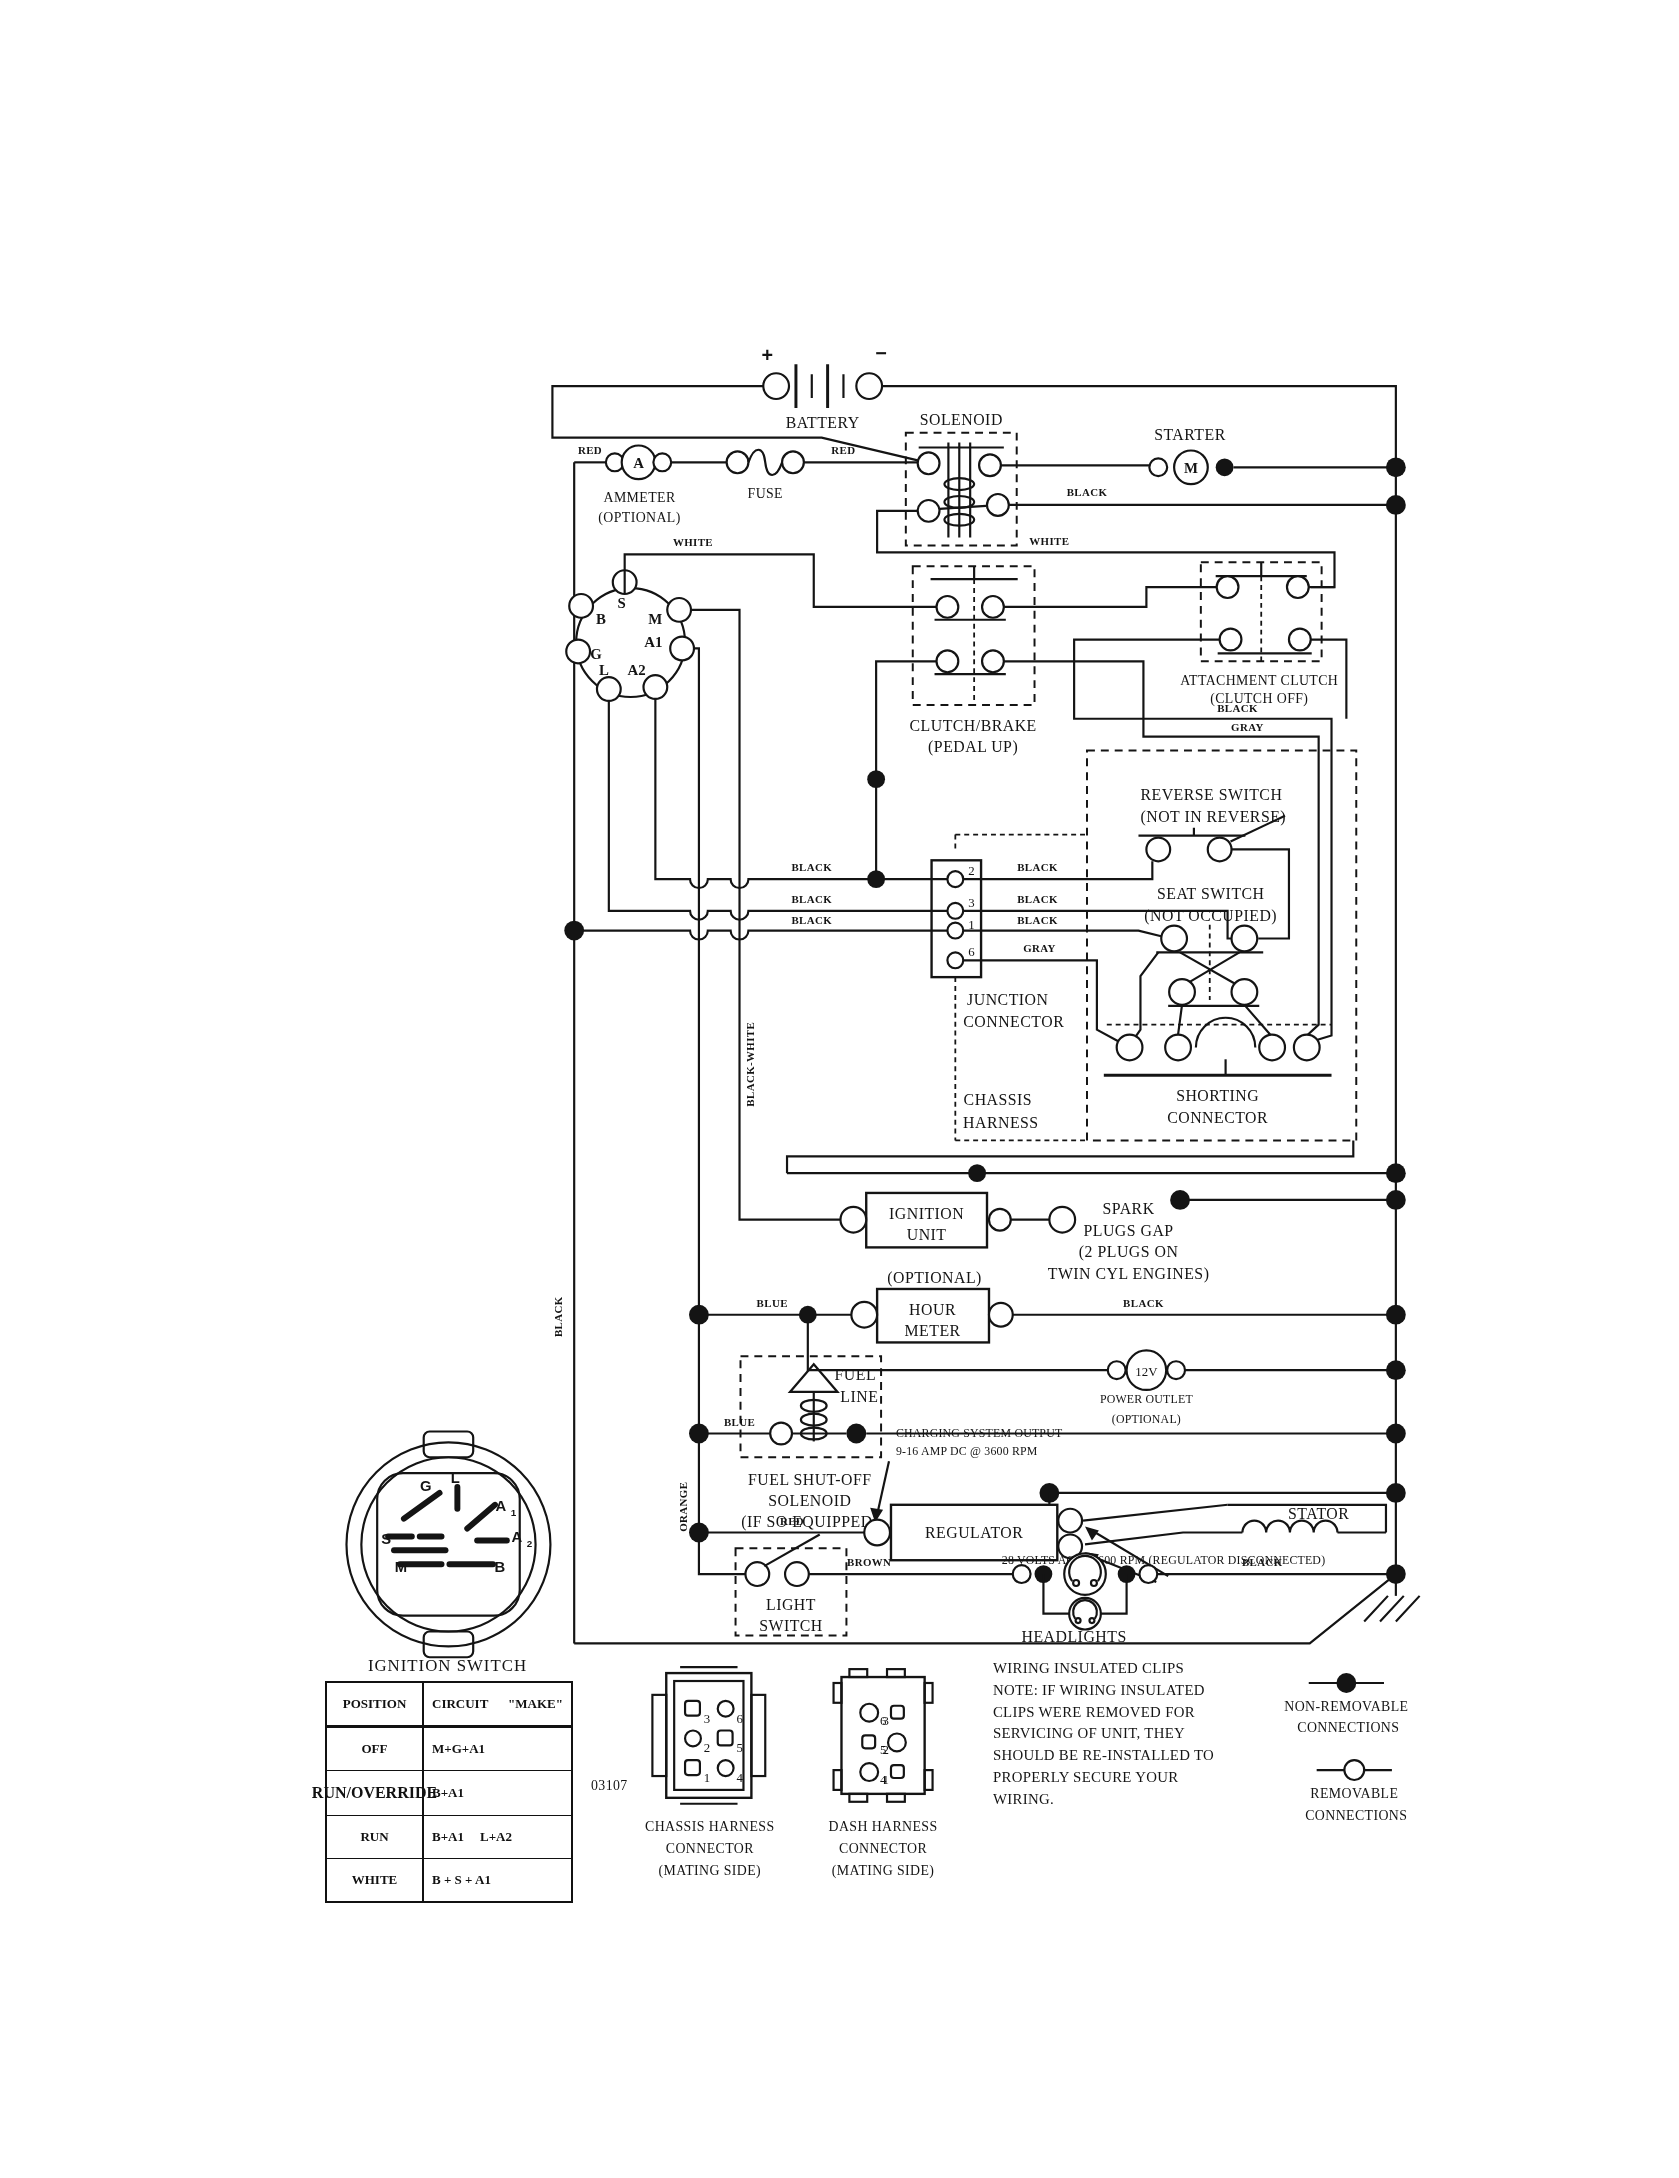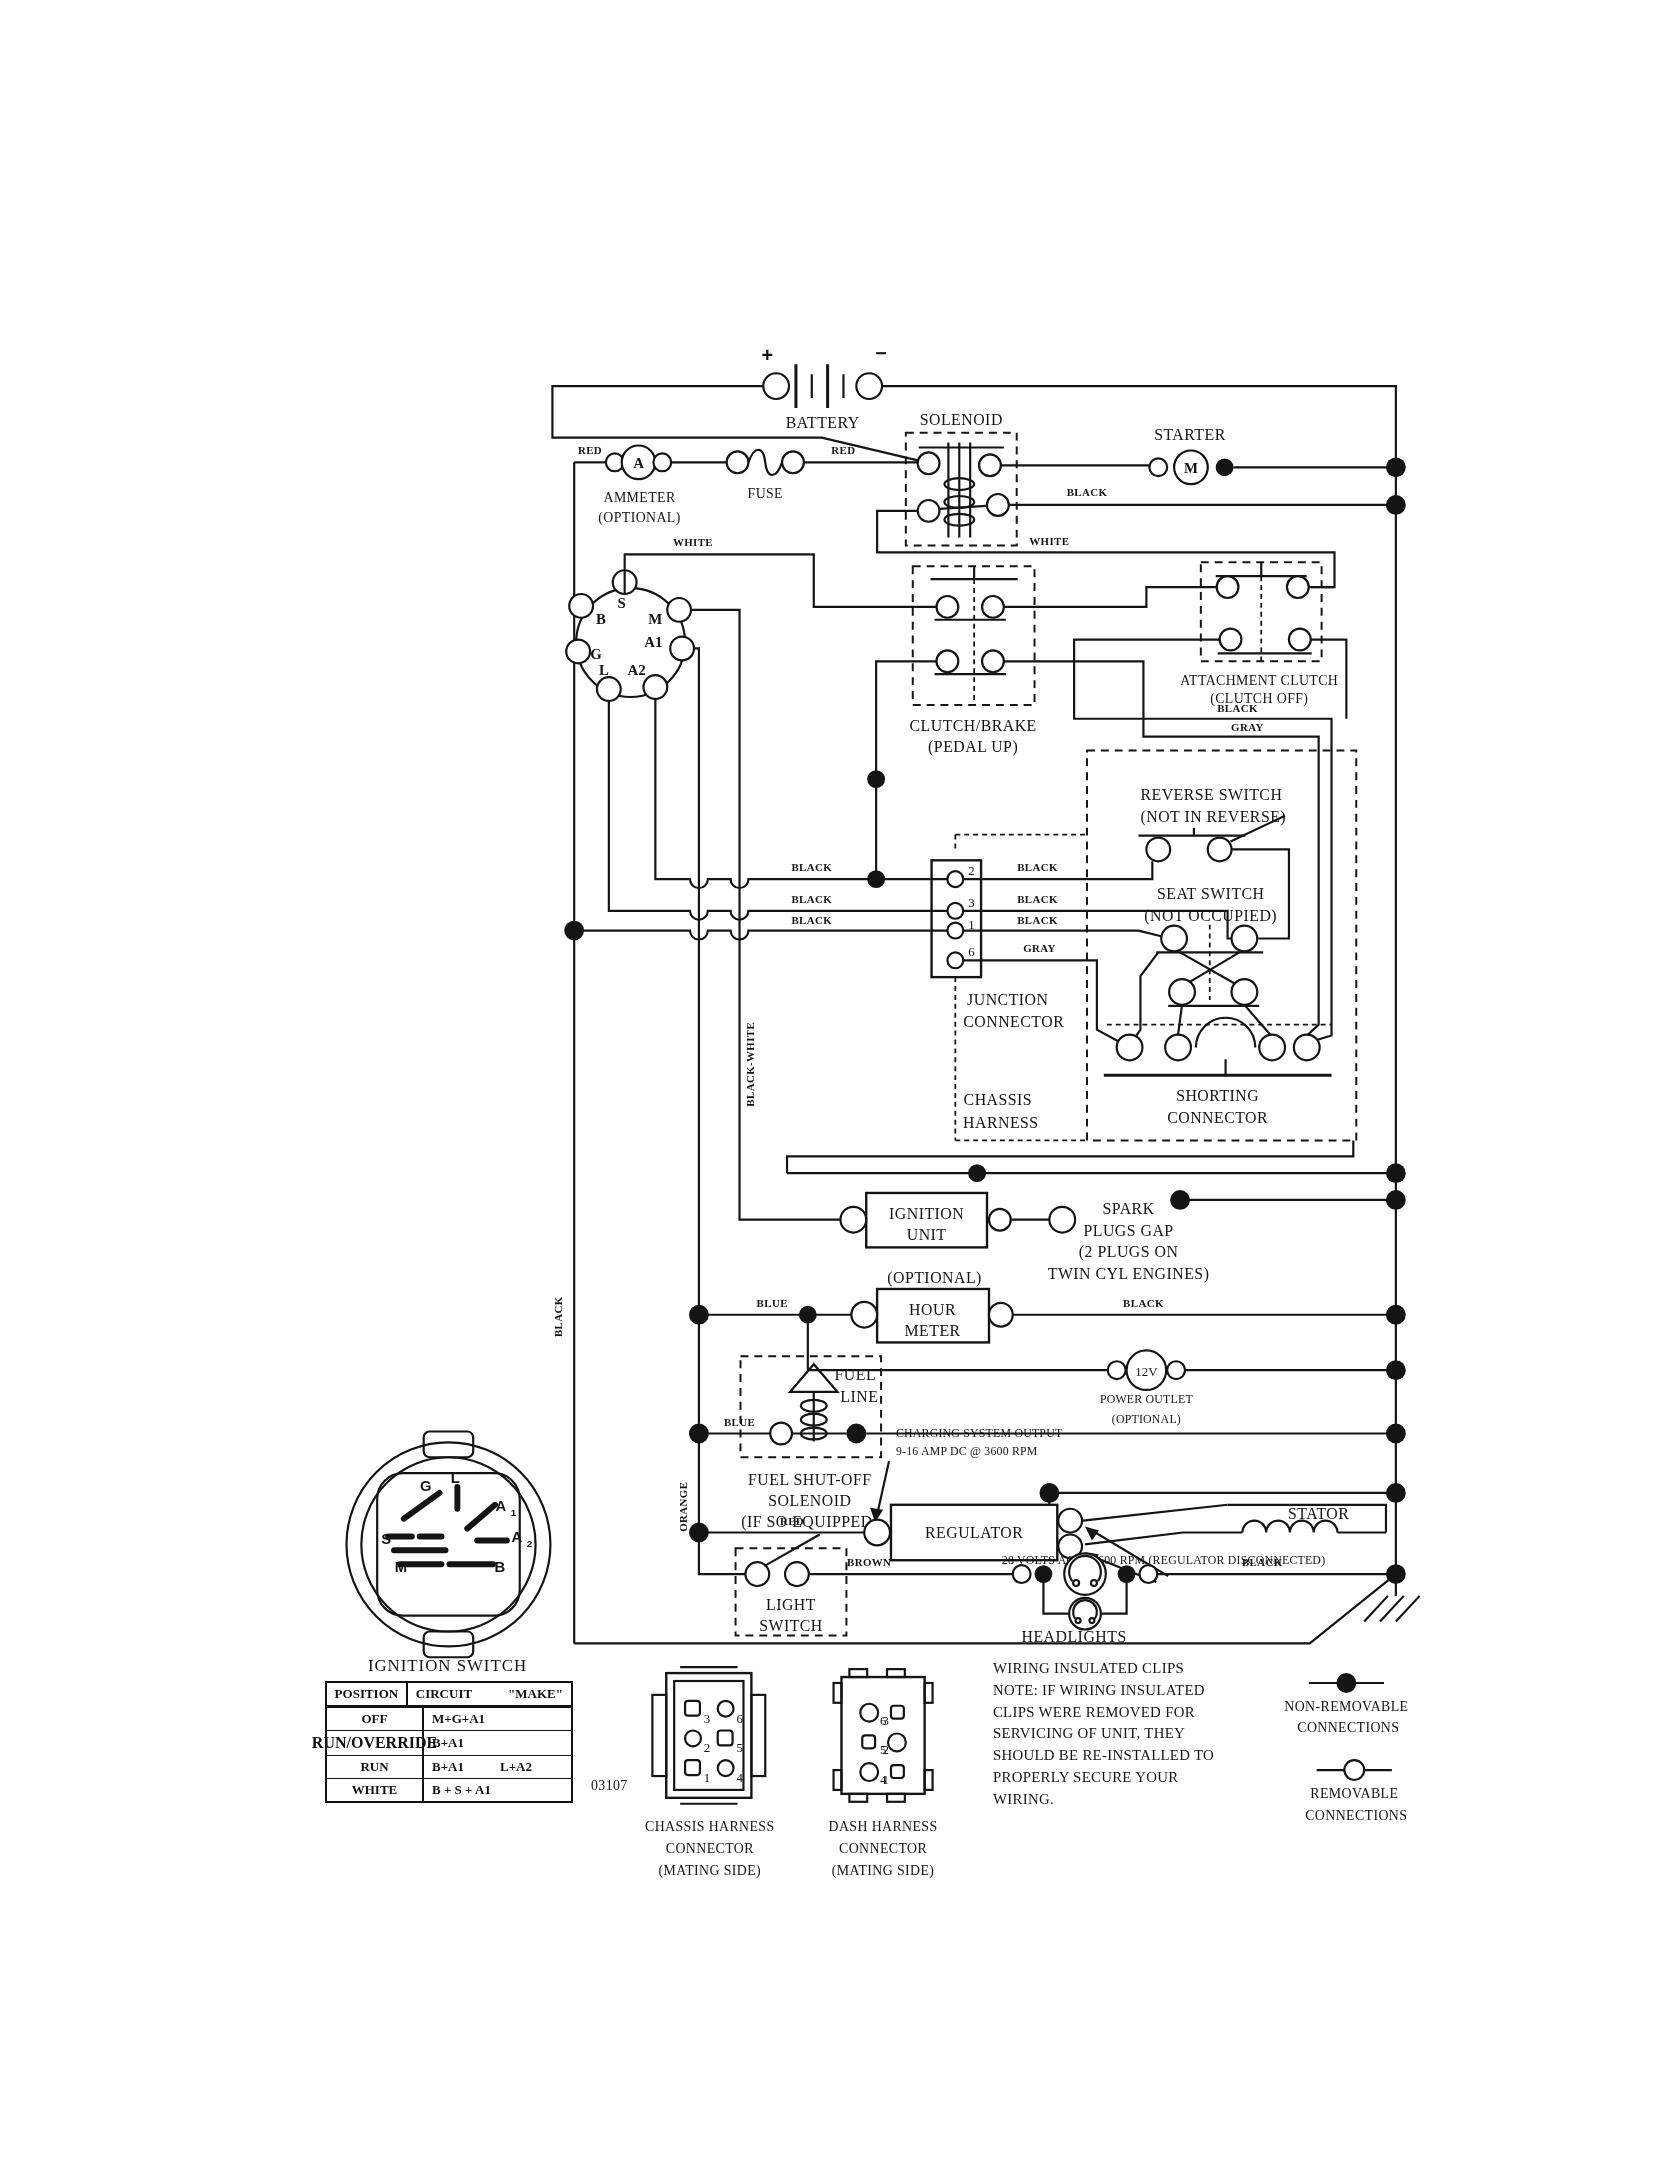--- a/index.html
+++ b/index.html
@@ -24,23 +24,23 @@
   .dash{stroke:#141414;stroke-width:2;fill:none;stroke-dasharray:8 6;}
   .dash2{stroke:#141414;stroke-width:1.8;fill:none;stroke-dasharray:5 4;}
   .t{fill:#ffffff;stroke:#141414;stroke-width:2.2;}
   .d{fill:#141414;stroke:none;}
   .bar{stroke:#141414;stroke-width:6;fill:none;stroke-linecap:round;}
   
   #ign-table{position:absolute;left:325px;top:1681px;width:244px;border:2.5px solid #111;
     font-size:13px;font-weight:700;}
   .tr{display:flex;border-top:1.5px solid #111;}
   .tr.head{border-top:none;border-bottom:2.5px solid #111;}
-  .tc{padding:3px 4px;display:flex;align-items:center;justify-content:center;}
+  .tc{padding:13px 4px;display:flex;align-items:center;justify-content:center;}
   .c1{width:87px;border-right:2px solid #111;text-align:center;}
-  .c2{flex:1;justify-content:flex-start;padding-left:8px;gap:36px;}
+  .c2{flex:1;justify-content:flex-start;padding-left:8px;gap:16px;}
   .head .c2{justify-content:space-between;padding-right:8px;}
   .small-cell{font-size:16px;letter-spacing:0;}
 </style>
 </head>
 <body>
 <div id="page">
 
 <svg width="1679" height="2178" viewBox="0 0 1696 2200">
 
   <g>

